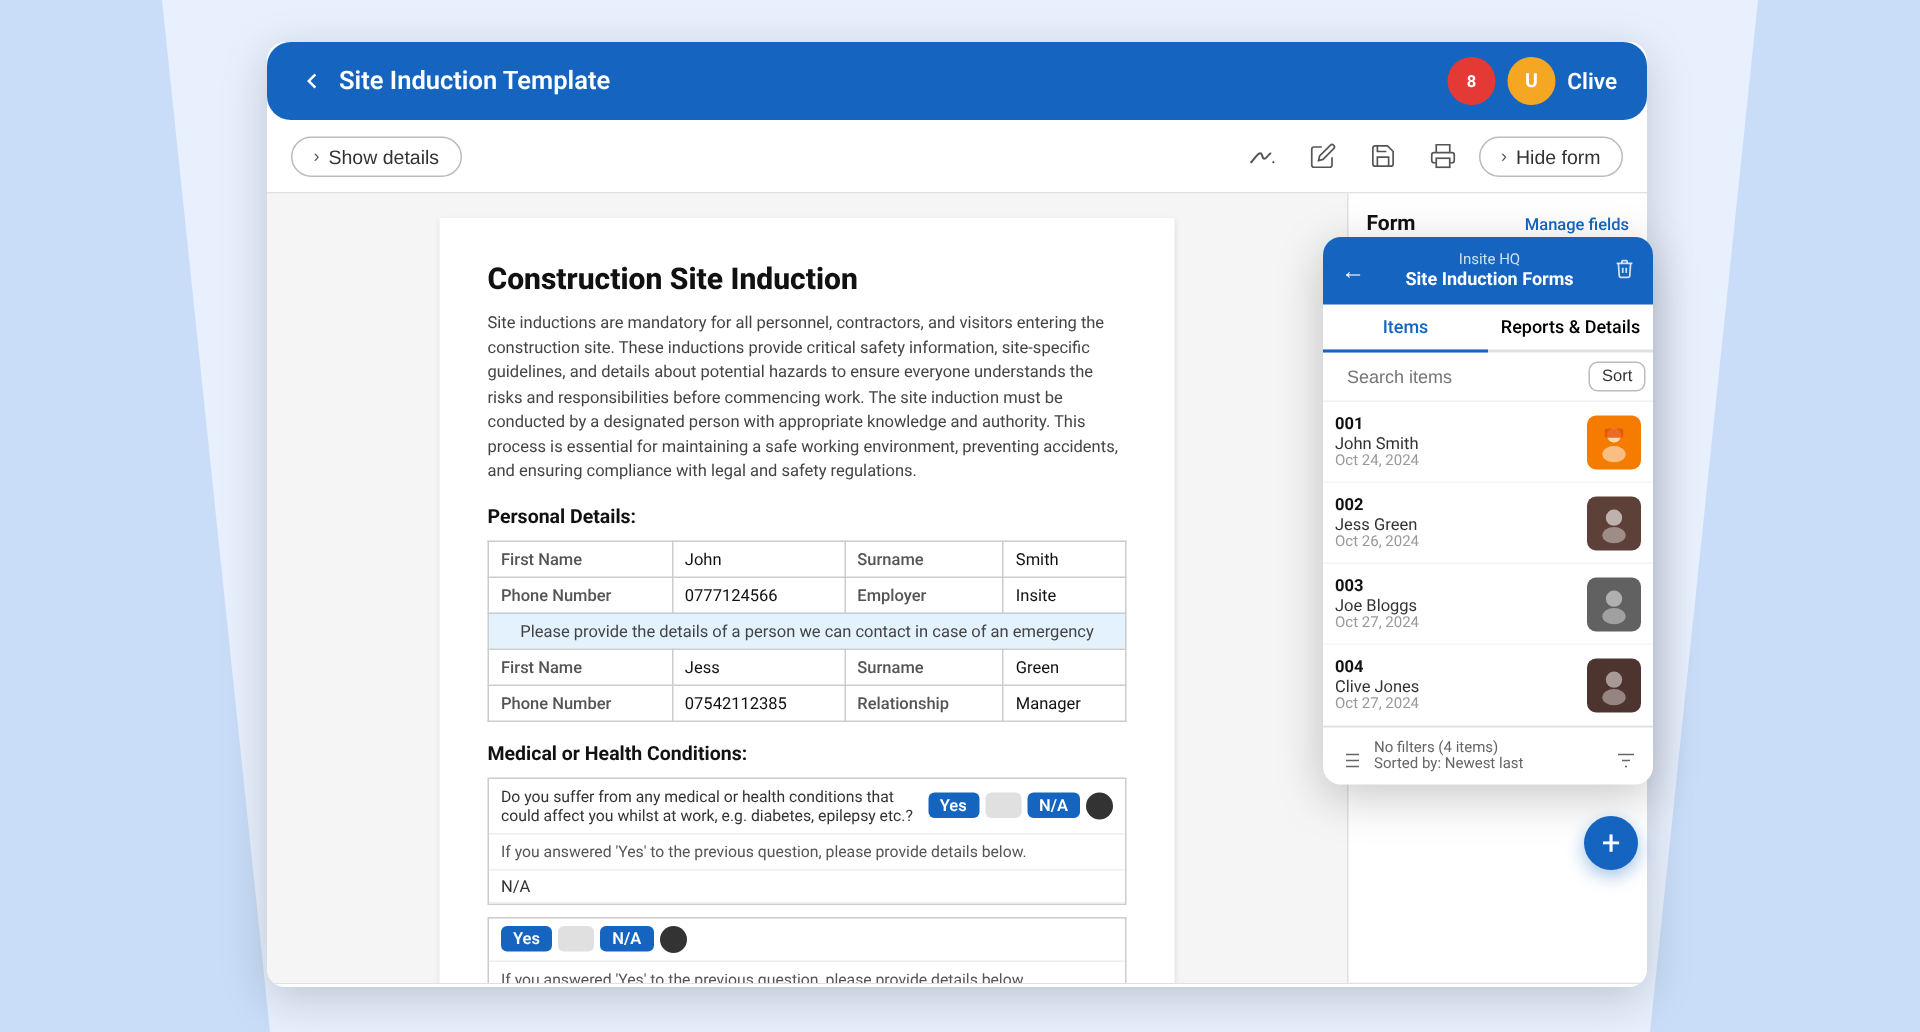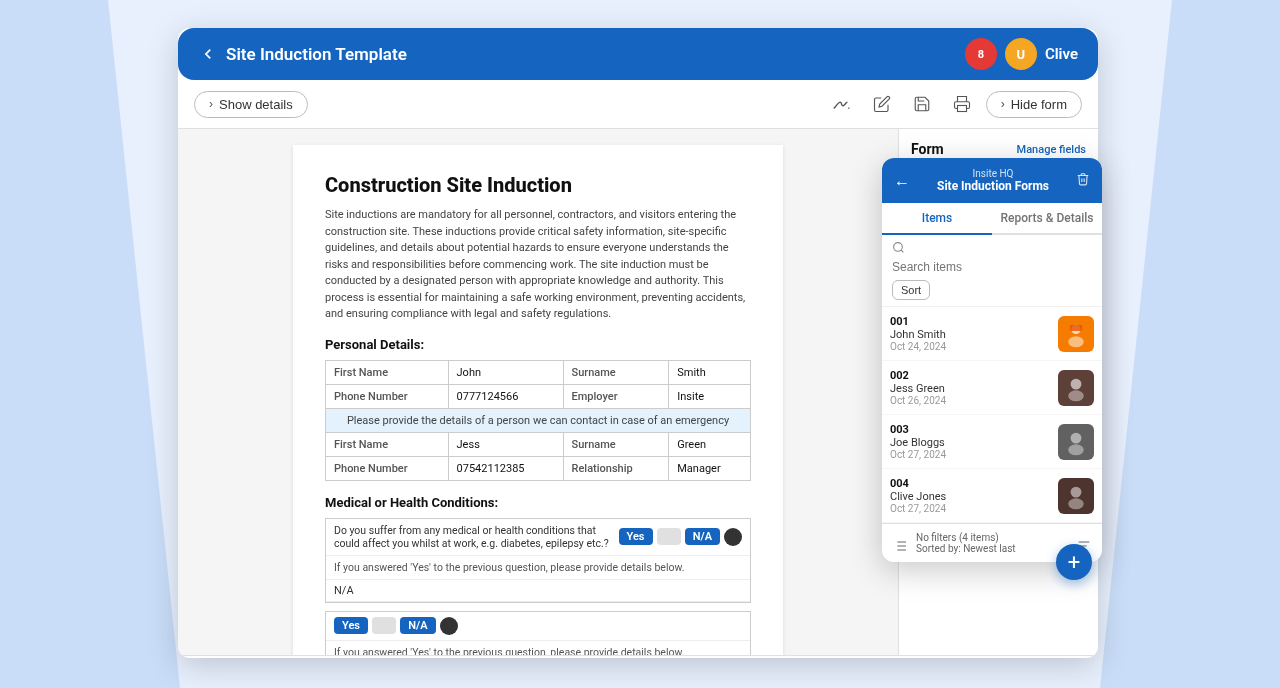--- a/index.html
+++ b/index.html
@@ -289,33 +289,32 @@
     .flyout-tabs {
       display: flex;
       border-bottom: 2px solid #e0e0e0;
     }
     .flyout-tab {
       flex: 1; text-align: center;
       padding: 8px 0;
       font-size: 12px;
       font-weight: 500;
       cursor: pointer;
-      color: #737373;
+      color: #000000;
     }
     .flyout-tab.active {
       color: #1565c0;
       border-bottom: 2px solid #1565c0;
       margin-bottom: -2px;
     }
     .flyout-search {
-      display: flex; align-items: flex-start;
+      display: flex; align-items: center;
       padding: 6px 10px;
       gap: 6px;
       border-bottom: 1px solid #f0f0f0;
-      flex-direction: column;
     }
     .flyout-search input {
       flex: 1; border: none; outline: none;
       font-size: 12px; color: #888;
     }
     .sort-btn {
       border: 1.5px solid #bbb;
       border-radius: 6px;
       padding: 3px 8px;
       font-size: 11px;

